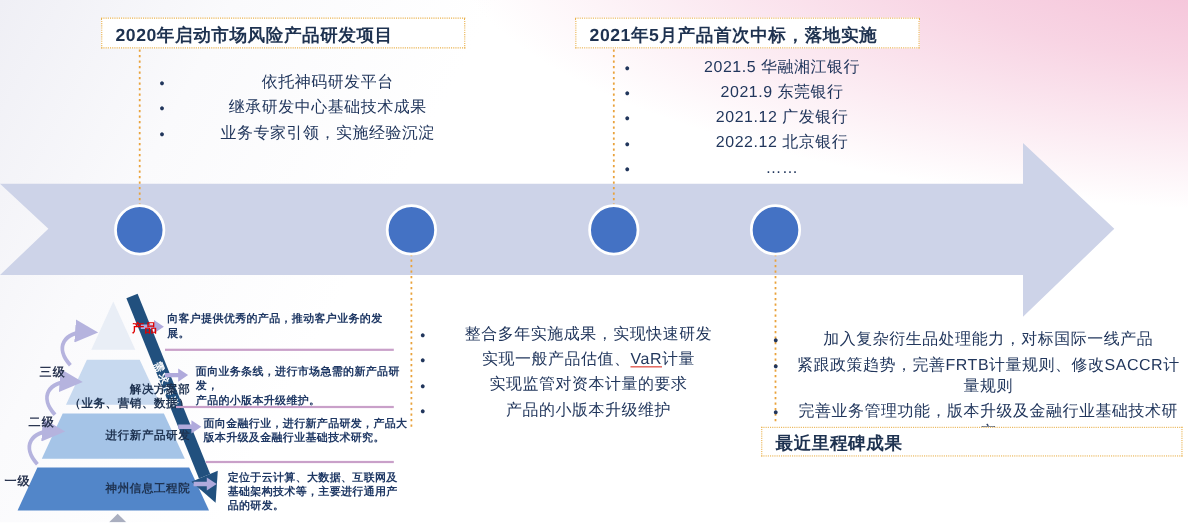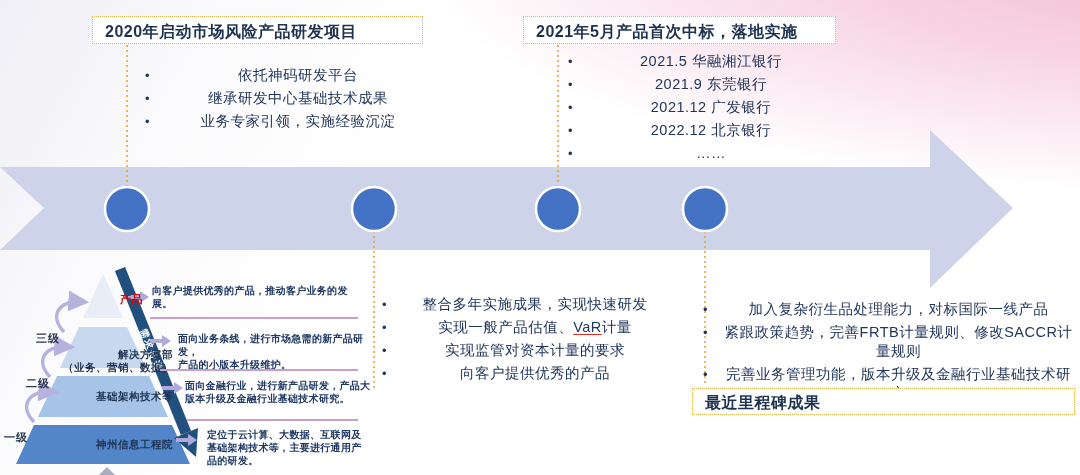--- a/index.html
+++ b/index.html
@@ -139,21 +139,21 @@
       <div class="bullet-row">
         <span class="bullet-dot">•</span>
         <span class="bullet-text">实现一般产品估值、<span class="u-red">VaR</span>计量</span>
       </div>
       <div class="bullet-row">
         <span class="bullet-dot">•</span>
         <span class="bullet-text">实现监管对资本计量的要求</span>
       </div>
       <div class="bullet-row">
         <span class="bullet-dot">•</span>
-        <span class="bullet-text">向客户提供优秀的产品</span>
+        <span class="bullet-text">产品的小版本升级维护</span>
       </div>
     </div>
 
   <div class="bullets" style="left:703px;top:300px;width:375px;">
       <div class="bullet-row">
         <span class="bullet-dot">•</span>
         <span class="bullet-text">加入复杂衍生品处理能力，对标国际一线产品</span>
       </div>
       <div class="bullet-row">
         <span class="bullet-dot">•</span>
@@ -169,21 +169,21 @@
   </div>
 
   <div class="tier-label" style="left: 63px; top: 293px; width: 80px; font-size: 11px; color: rgb(224, 0, 0);">
       <div>产品</div>
     </div>
   <div class="tier-label" style="left:33px;top:348px;width:140px;">
       <div>解决方案部</div>
       <div>（业务、营销、数据）</div>
     </div>
   <div class="tier-label" style="left:33px;top:390px;width:140px;">
-      <div>基础架构技术等</div>
+      <div>进行新产品研发</div>
     </div>
   <div class="tier-label" style="left:33px;top:438px;width:140px;">
       <div>神州信息工程院</div>
     </div>
 
   <span class="side-label" style="left:36px;top:331px;">三级</span>
   <span class="side-label" style="left:26px;top:376px;">二级</span>
   <span class="side-label" style="left:4px;top:430px;">一级</span>
 
   <div class="pyr-desc" style="left:152px;top:284px;width:210px;">

